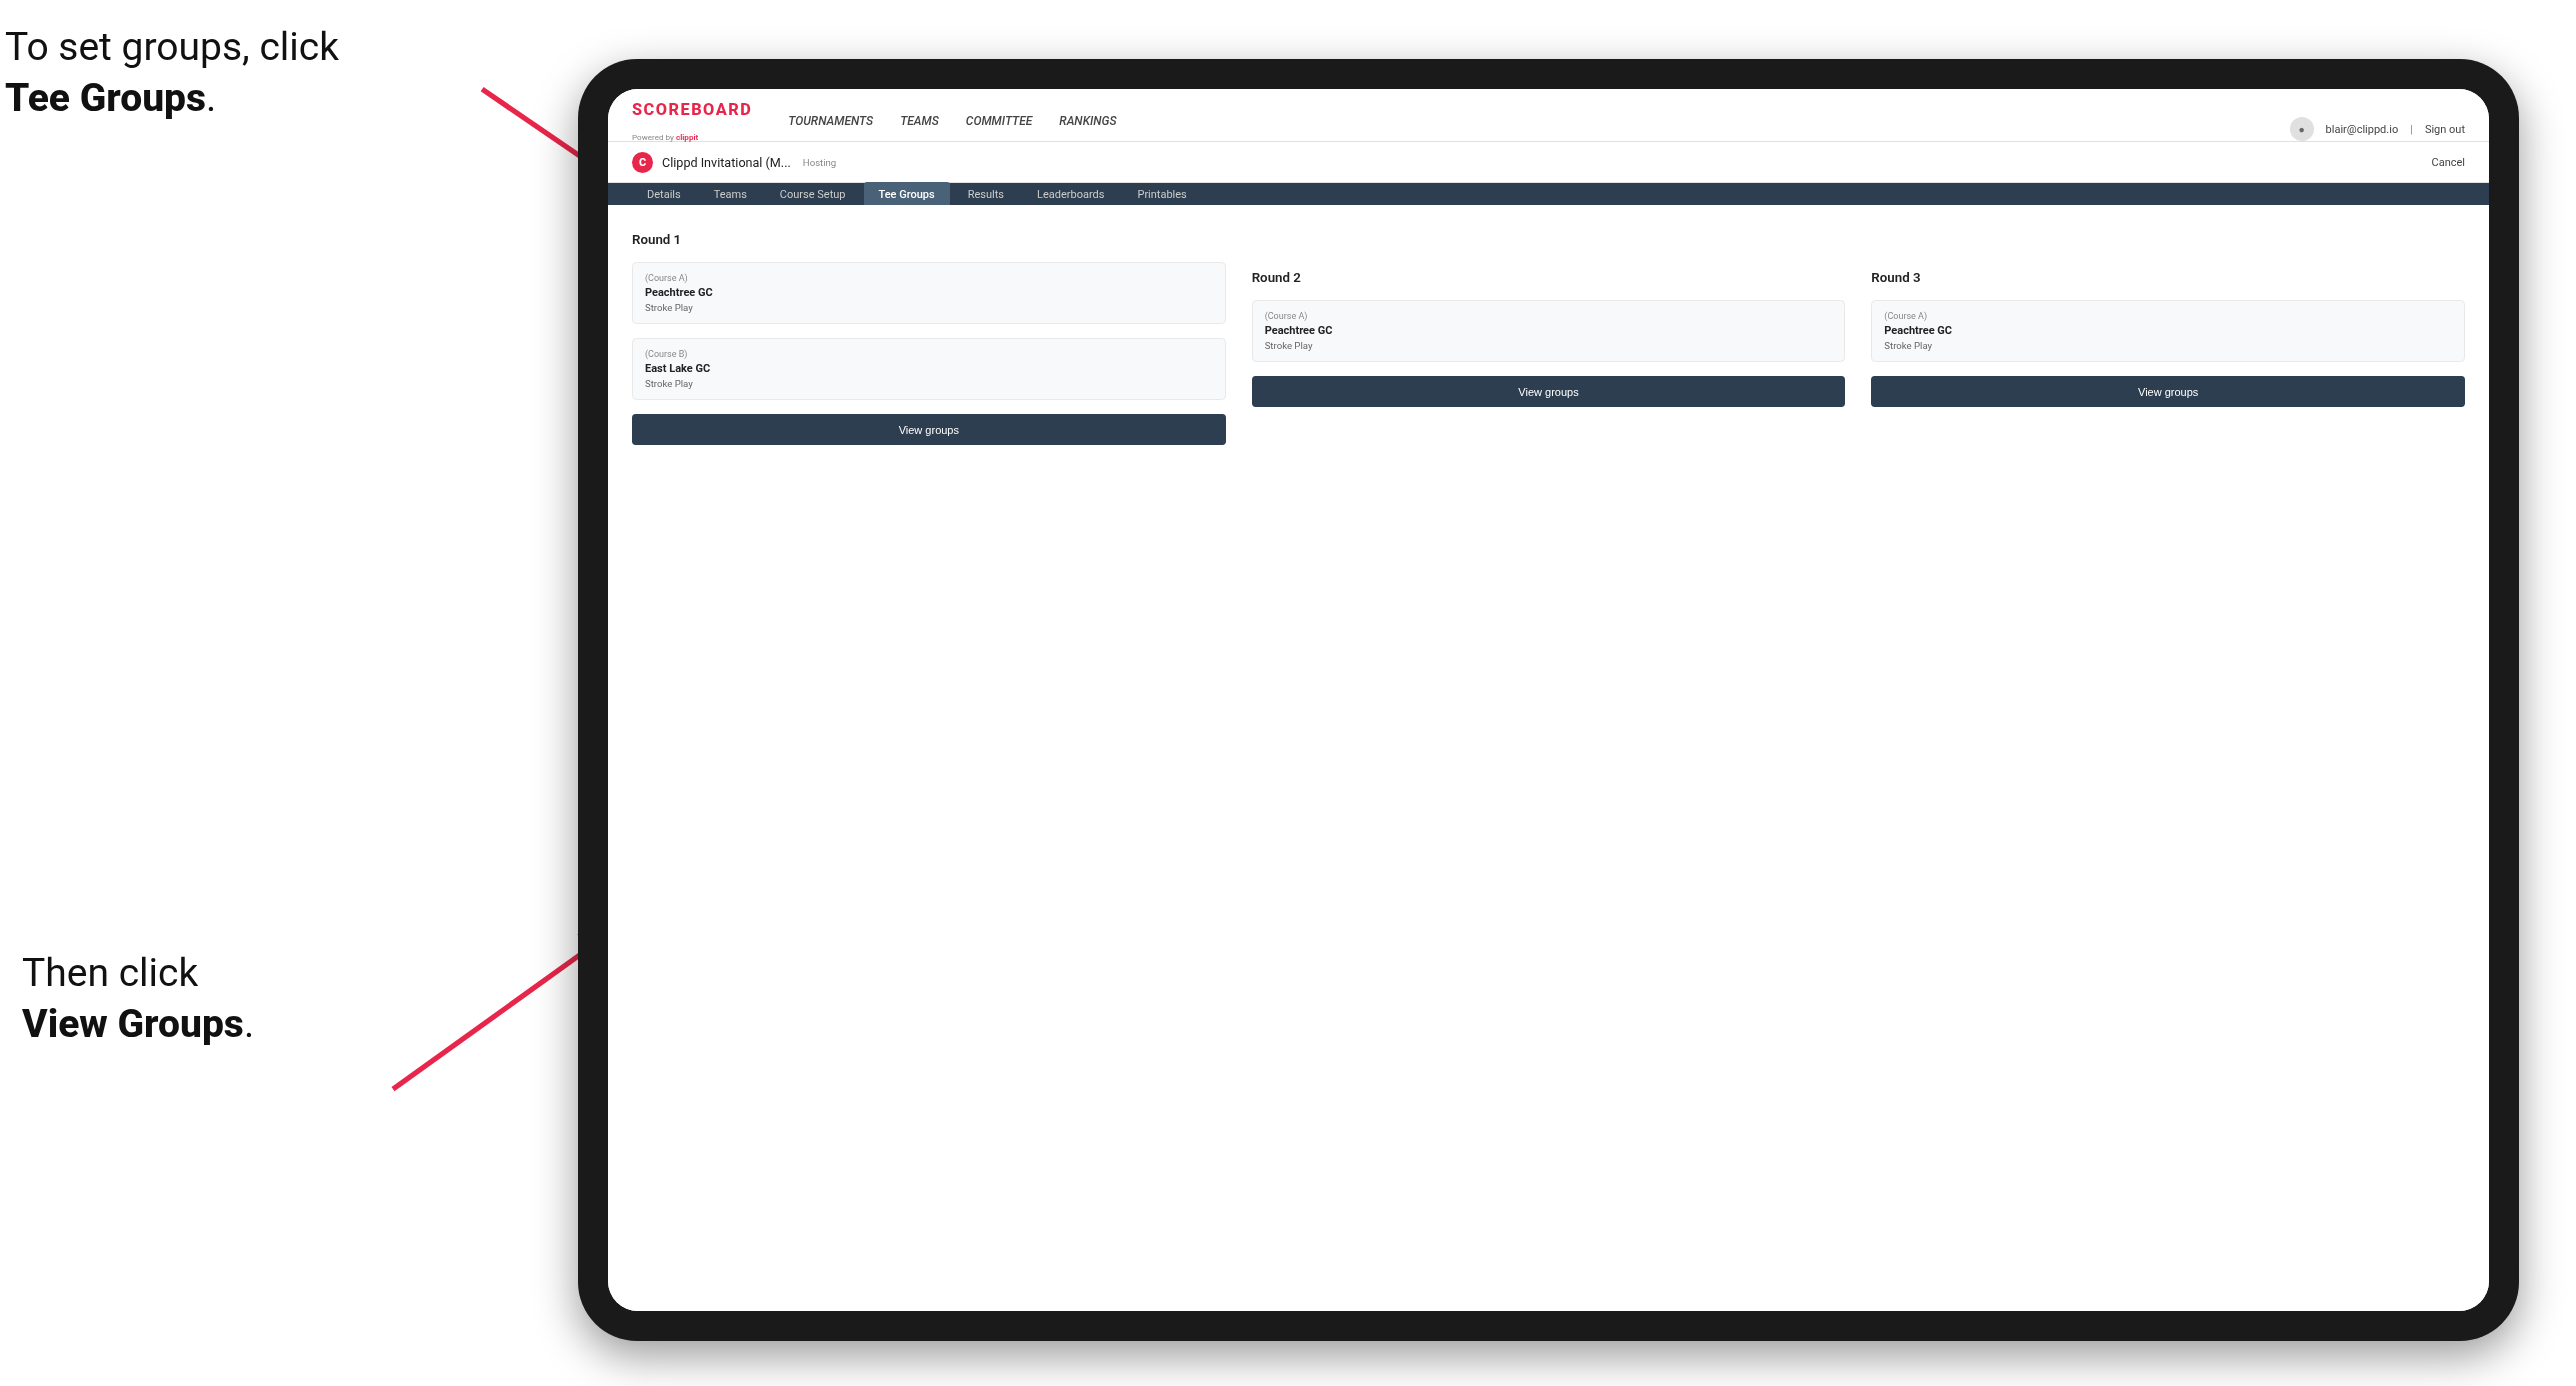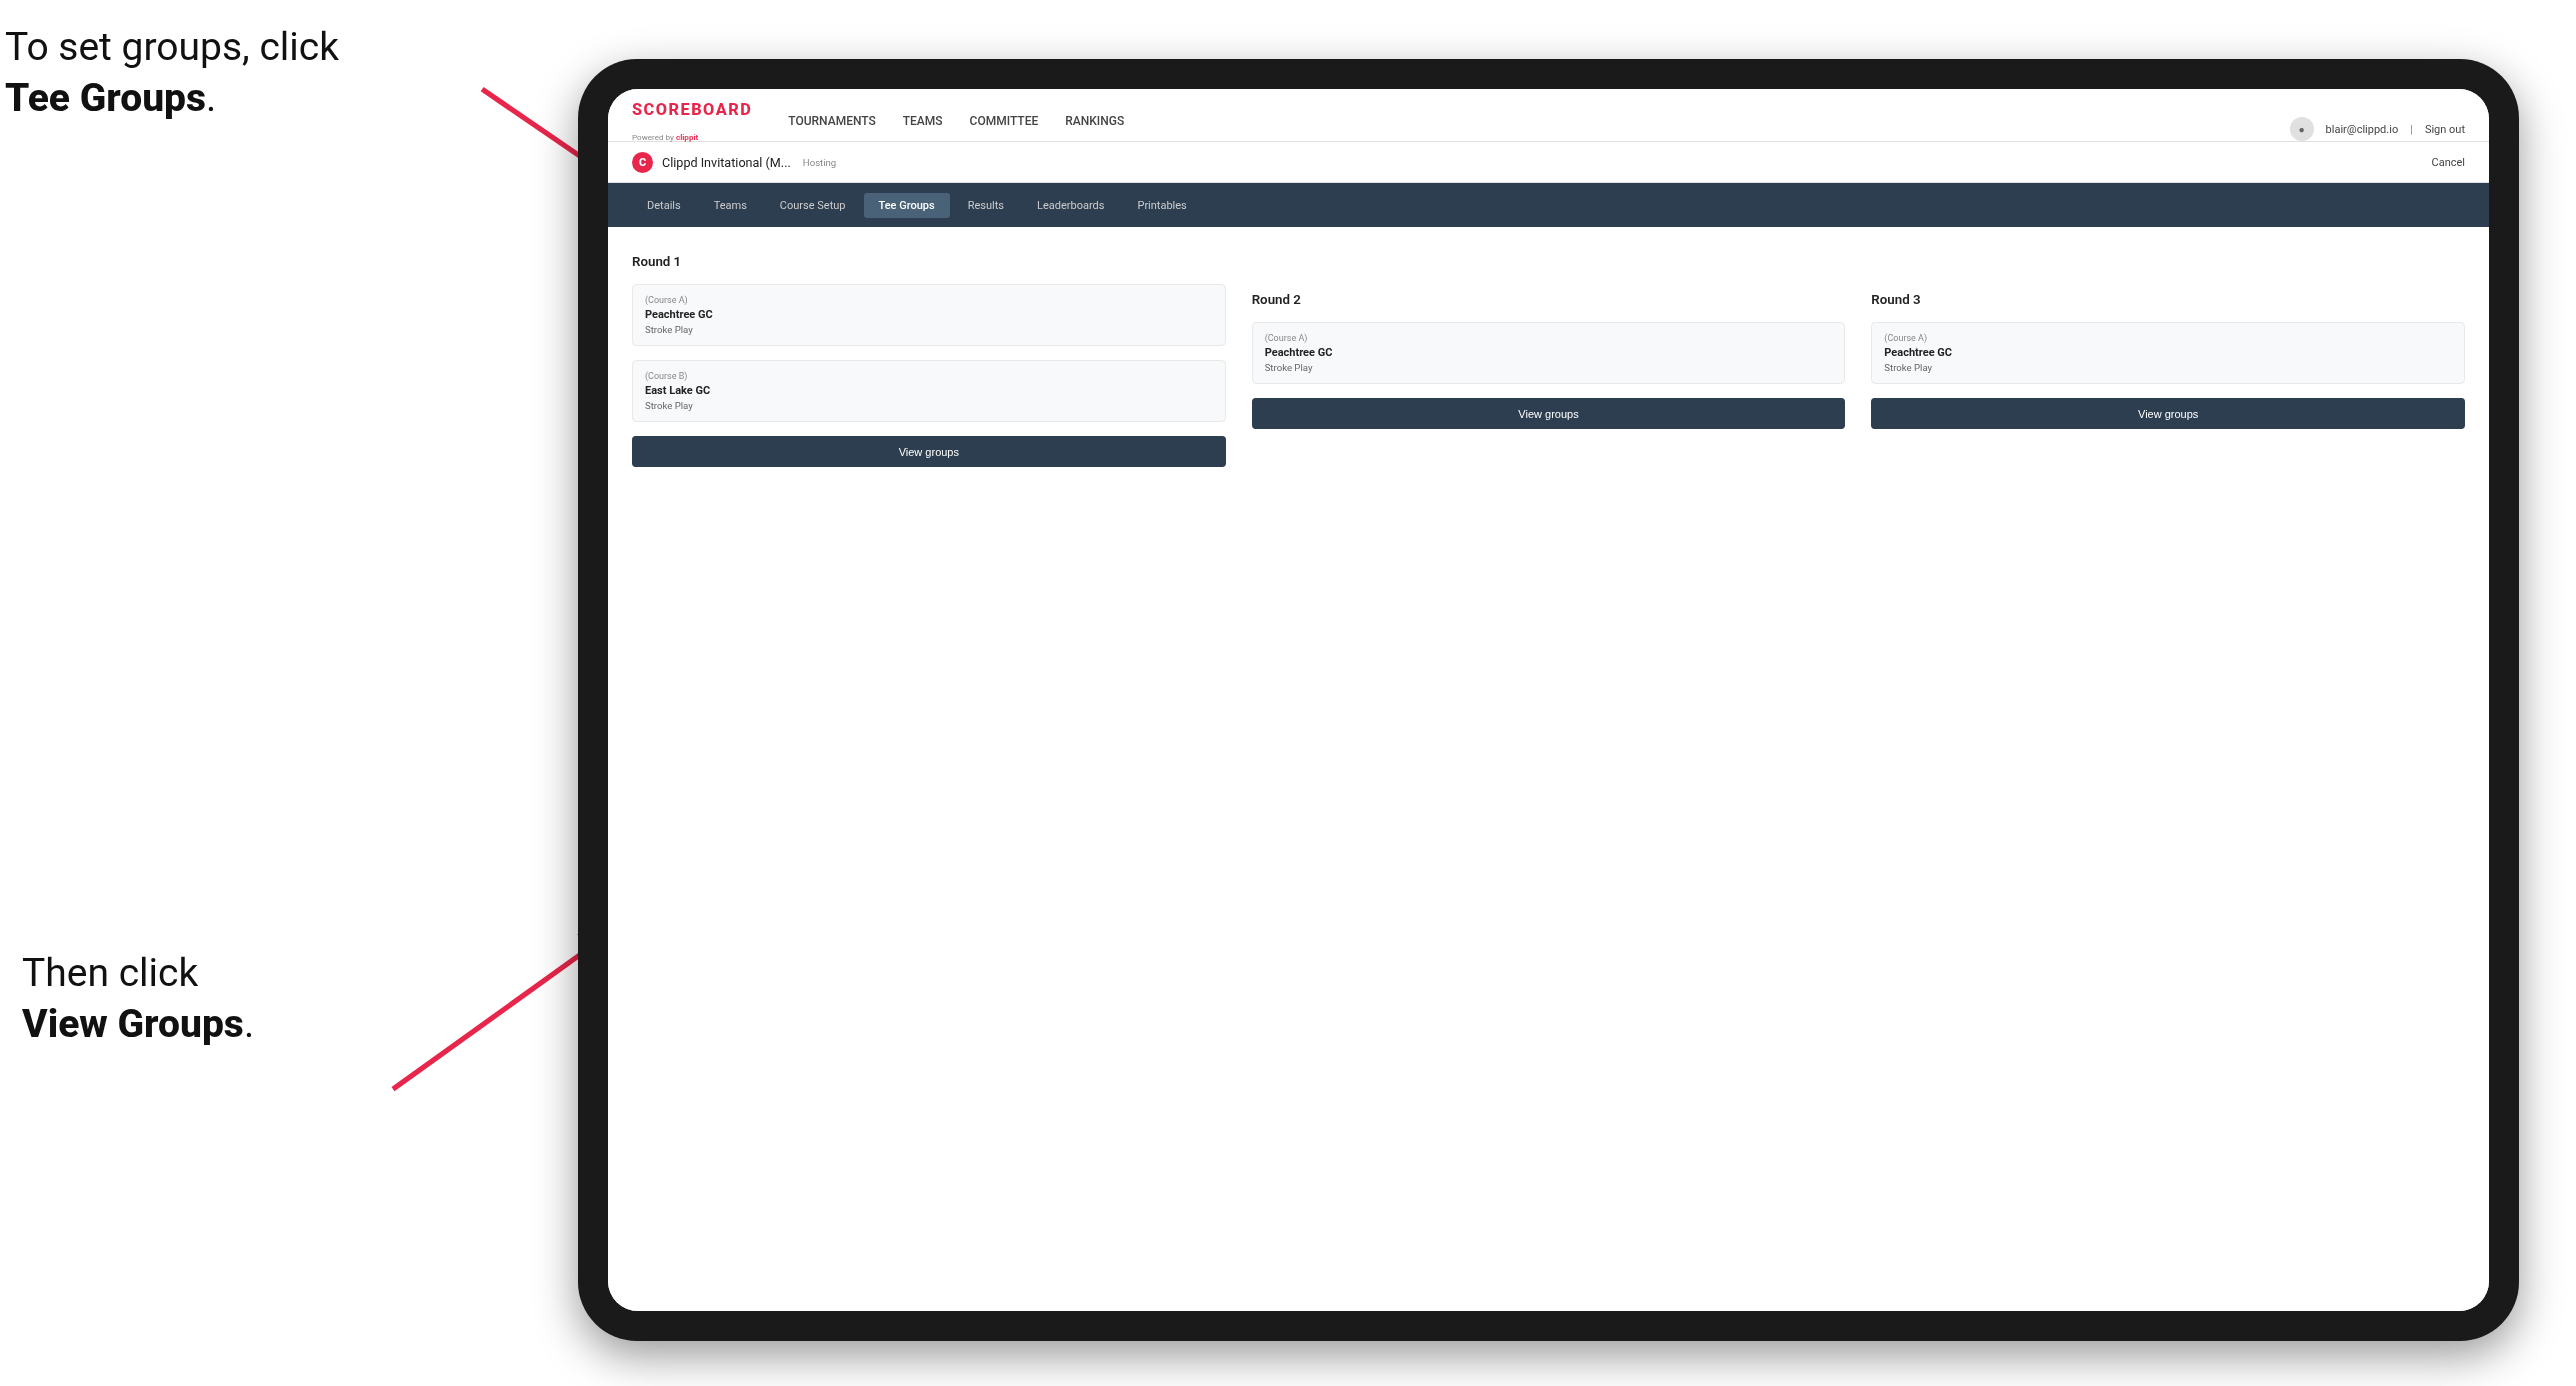--- a/index.html
+++ b/index.html
@@ -103,20 +103,21 @@
       display: flex;
       gap: 27px;
       align-items: center;
     }
     .nav-link {
       font-size: 12px;
       color: #444;
       font-weight: 500;
       cursor: pointer;
       text-decoration: none;
+      font-style: italic;
     }
     .nav-right {
       display: flex;
       align-items: center;
       gap: 12px;
       font-size: 11px;
       color: #444;
     }
     .user-avatar {
       width: 24px;
@@ -168,21 +169,21 @@
     .cancel-btn {
       font-size: 11px;
       color: #444;
       cursor: pointer;
     }
 
     
     .tab-bar {
       background: #2c3e50;
       padding: 0 24px;
-      height: 44px;
+      height: 22px;
       display: flex;
       align-items: center;
       gap: 3px;
       flex-shrink: 0;
     }
     .tab-item {
       padding: 6px 15px;
       font-size: 11px;
       color: #ccc;
       cursor: pointer;

